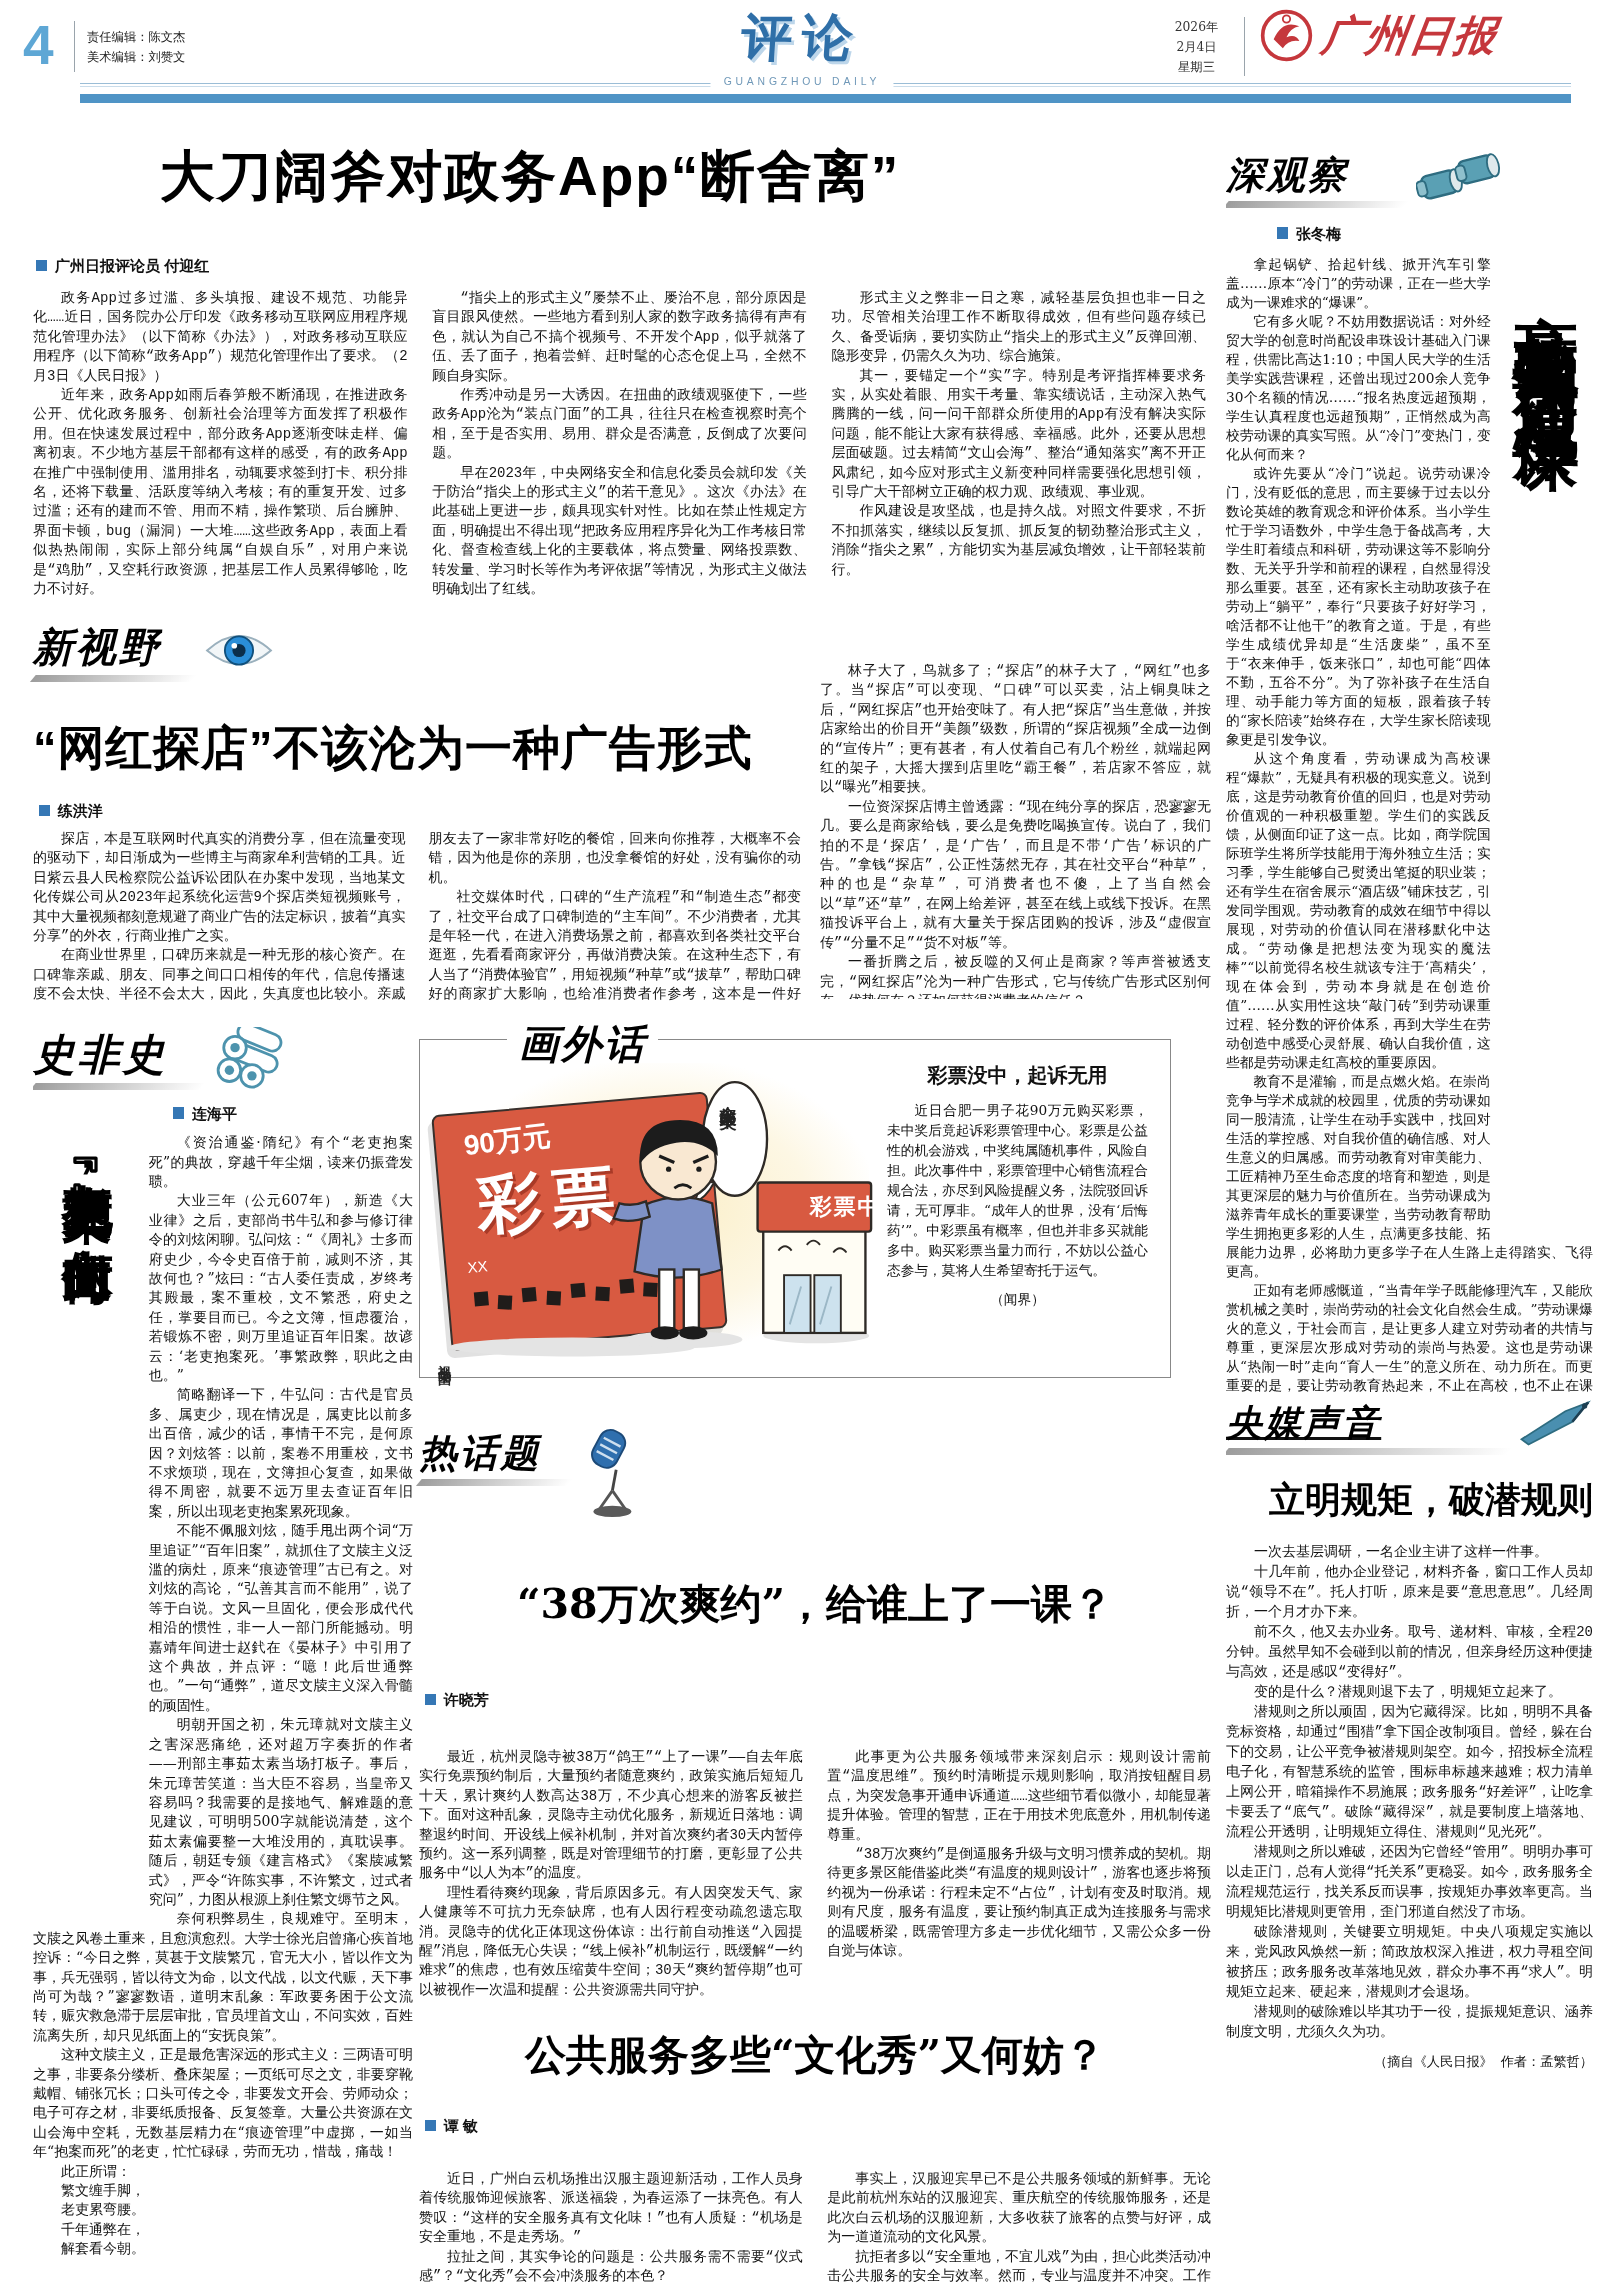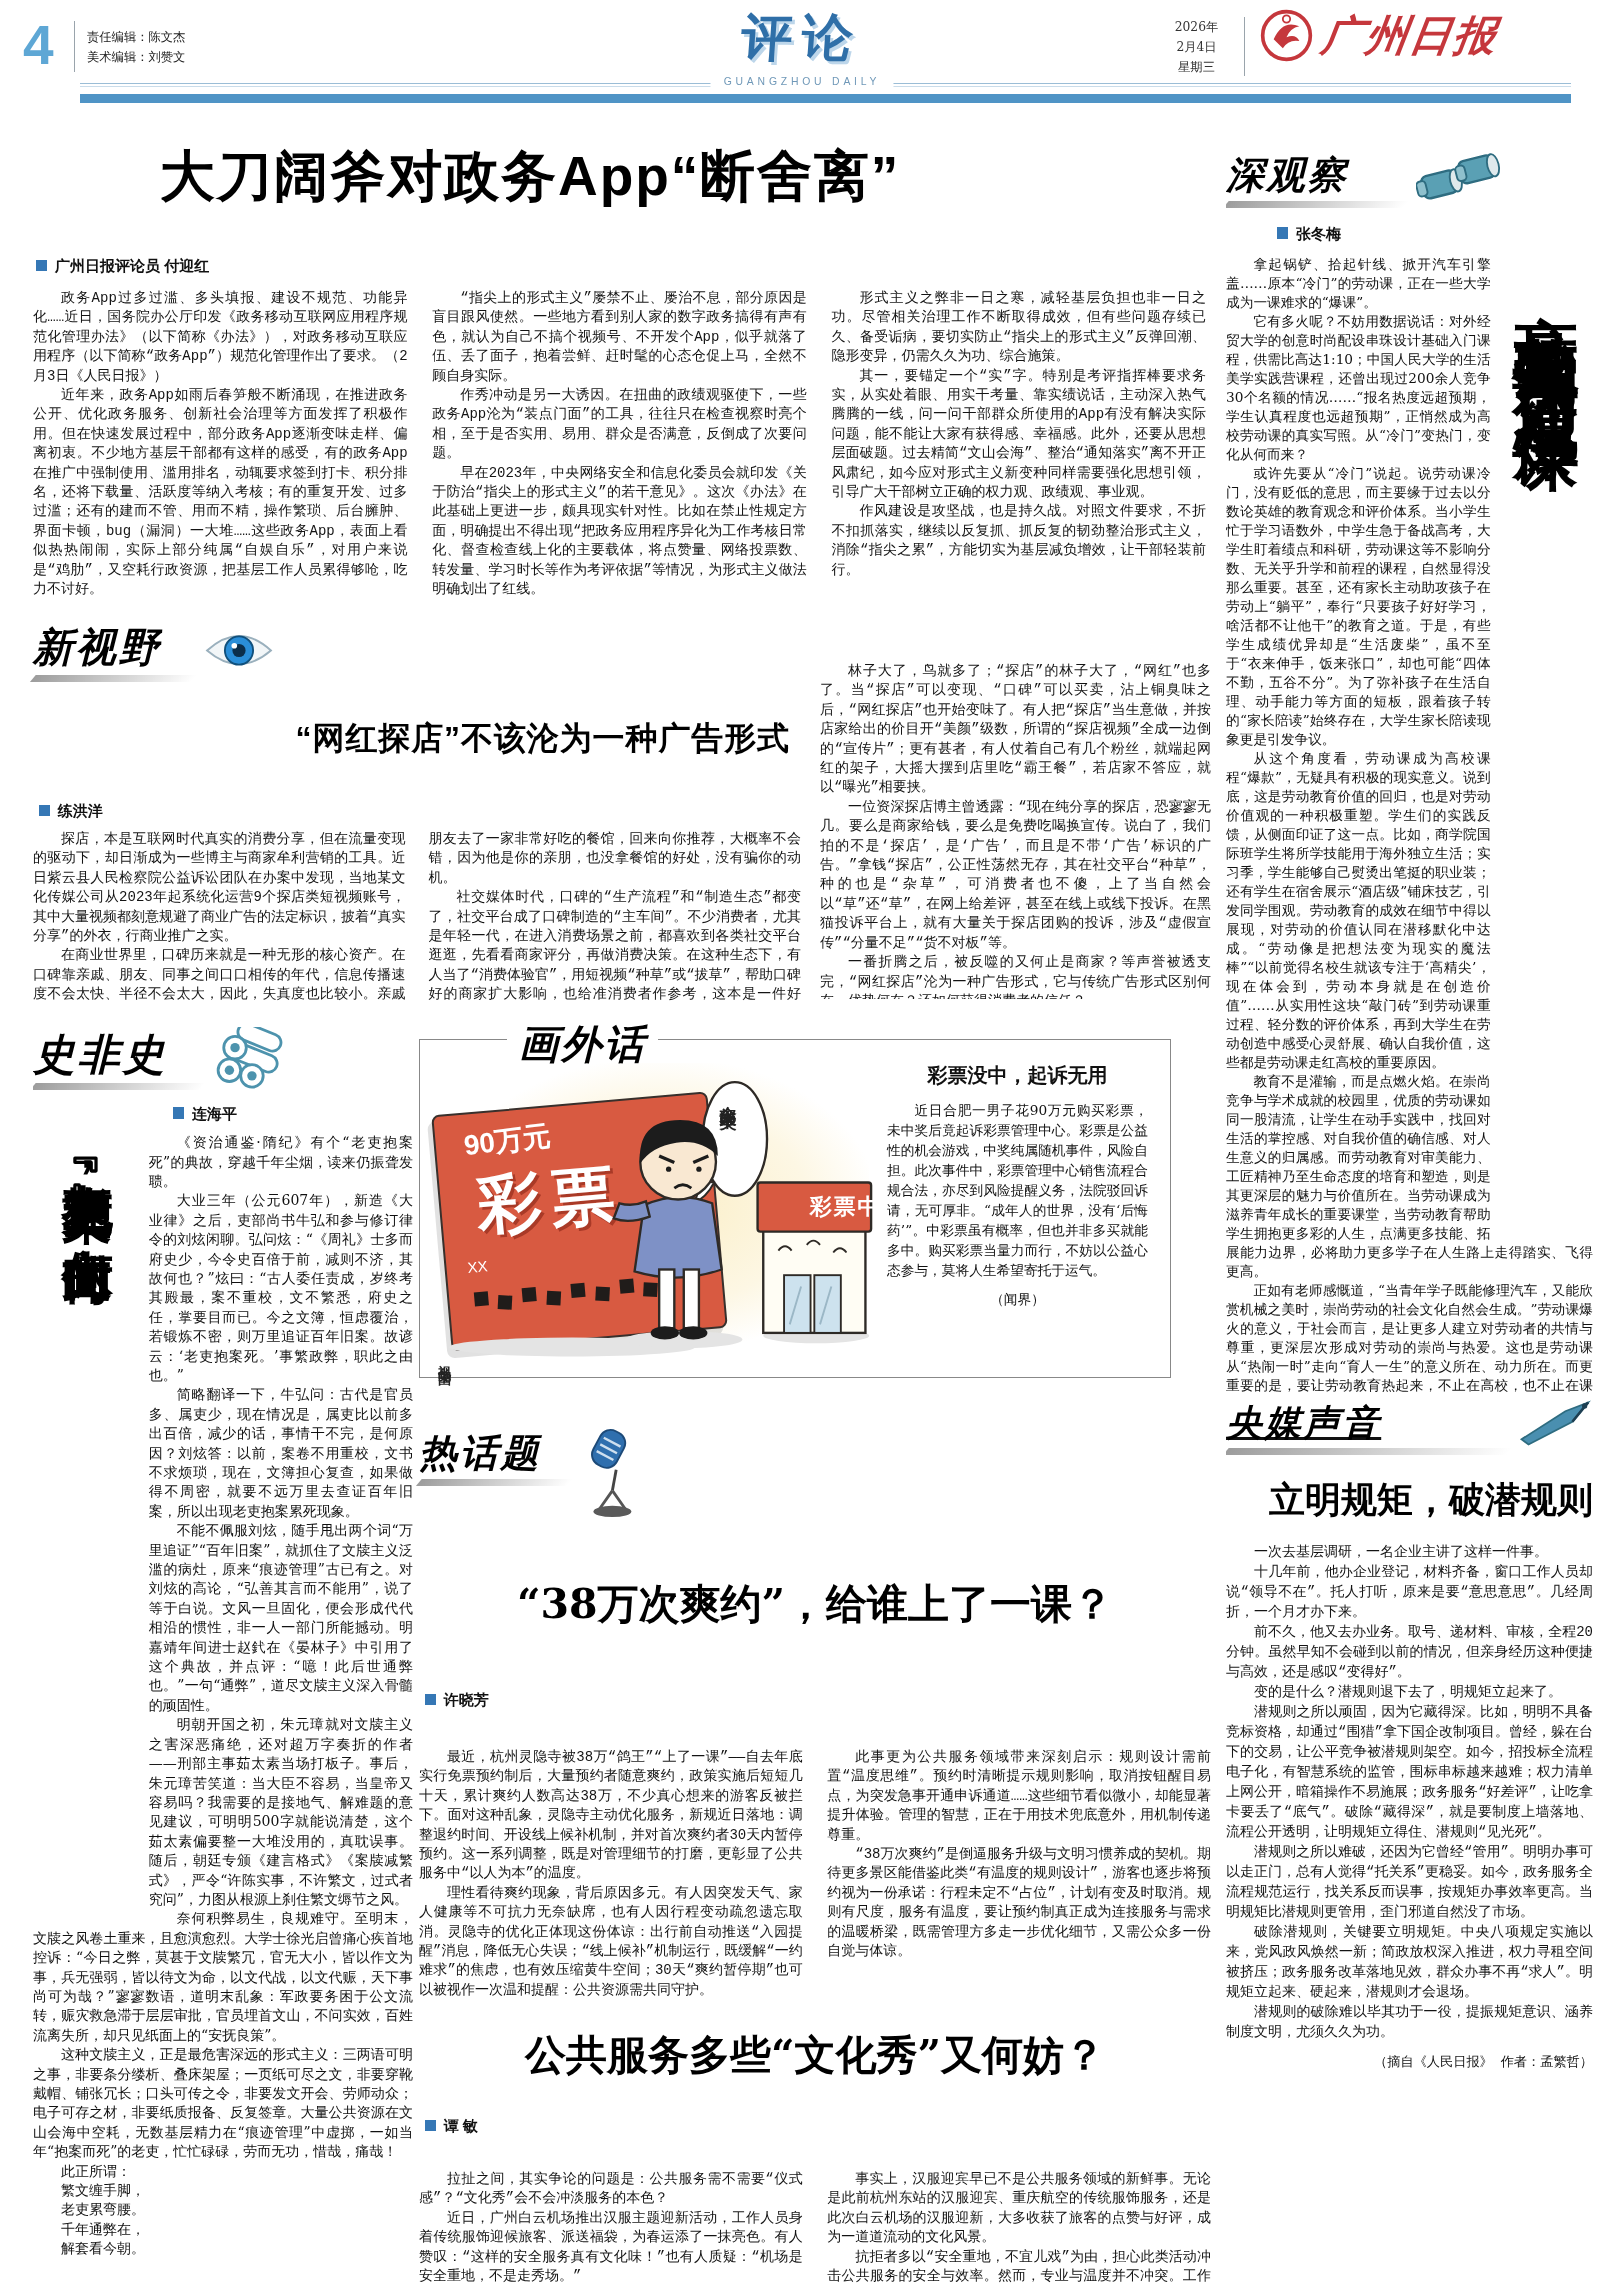--- a/index.html
+++ b/index.html
@@ -35,21 +35,21 @@
     font-weight:700;color:#000;}
   .collist{column-fill:auto;}
   
   #lead-headline{left:57px;top:140px;width:946px;text-align:center;font-size:55px;letter-spacing:1.9px;}
   #lead-byline{left:36px;top:257px;}
   #lead-body{left:33px;top:289px;width:1173px;height:331px;column-count:3;column-gap:24.6px;overflow:hidden;}
   
   #xsy{left:33px;top:620px;width:1178px;height:421px;}
   #xsy .logo-row{position:absolute;left:0;top:0;display:flex;align-items:center;}
   #xsy .section-label{font-size:40px;}
-  #xsy-headline{position:absolute;left:0;top:97px;width:757px;text-align:right;font-size:32px;letter-spacing:0.9px;}
+  #xsy-headline{position:absolute;left:0;top:97px;width:757px;text-align:left;font-size:47px;letter-spacing:0.9px;}
   #xsy-byline{position:absolute;left:5.7px;top:182px;}
   #xsy-left{position:absolute;left:0;top:210px;width:768px;height:192px;column-count:2;column-gap:23px;overflow:hidden;}
   #xsy-right{position:absolute;left:787px;top:42px;width:391px;height:337px;overflow:hidden;}
   
   #sfs{left:33px;top:1027px;width:380px;height:1265px;overflow:hidden;}
   #sfs .logo-row{display:flex;align-items:flex-start;}
   #sfs .section-label{font-size:42px;}
   #sfs-byline{margin:15px 0 9.5px 140px;}
   #sfs-vhead{float:left;font-size:51px;height:768px;letter-spacing:1.9px;line-height:1.9;margin:7.6px 13.2px 11.4px 5.7px;}
   #sfs-body{font-size:14px;line-height:19.4px;}
@@ -317,22 +317,22 @@
     </div>
   </section>
 
   <section class="abs" id="cs">
     <div class="headline-serif" id="cs-headline">公共服务多些“文化秀”又何妨？</div>
     <div class="byline" id="cs-byline">
       <span class="bsq"></span><span>谭 敏</span>
     </div>
     <div class="bodytxt collist" id="cs-body">
       <div>
+          <p class="t">近日，广州白云机场推出汉服主题迎新活动，工作人员身着传统服饰迎候旅客、派送福袋，为春运添了一抹亮色。有人赞叹：“这样的安全服务真有文化味！”也有人质疑：“机场是安全重地，不是走秀场。”</p>
           <p class="t">拉扯之间，其实争论的问题是：公共服务需不需要“仪式感”？“文化秀”会不会冲淡服务的本色？</p>
-          <p class="t">近日，广州白云机场推出汉服主题迎新活动，工作人员身着传统服饰迎候旅客、派送福袋，为春运添了一抹亮色。有人赞叹：“这样的安全服务真有文化味！”也有人质疑：“机场是安全重地，不是走秀场。”</p>
           <p class="t">事实上，汉服迎宾早已不是公共服务领域的新鲜事。无论是此前杭州东站的汉服迎宾、重庆航空的传统服饰服务，还是此次白云机场的汉服迎新，大多收获了旅客的点赞与好评，成为一道道流动的文化风景。</p>
           <p class="t">抗拒者多以“安全重地，不宜儿戏”为由，担心此类活动冲击公共服务的安全与效率。然而，专业与温度并不冲突。工作人员身着汉服，并未放下安全操作的规程与标准；服务流程未减一分，反倒因这份巧思多了几分亲切。</p>
         </div>
     </div>
   </section>
 
   <section class="abs" id="sg">
     <div class="logo-row">
       <div>
         <div class="section-label">深观察</div>

